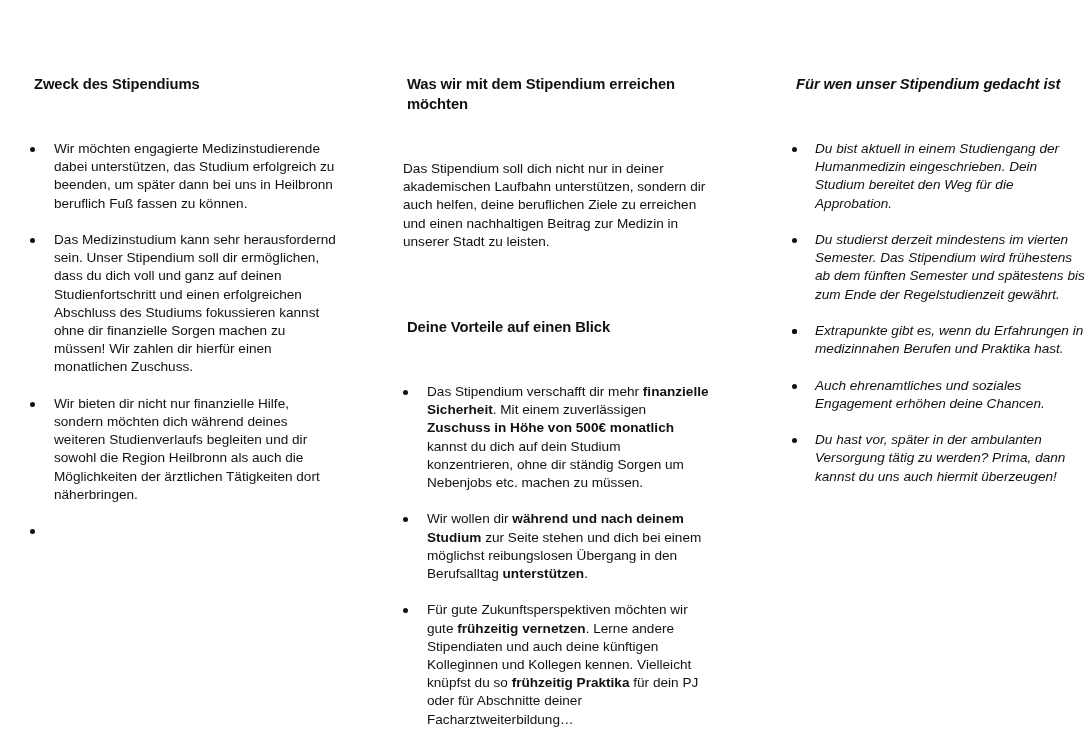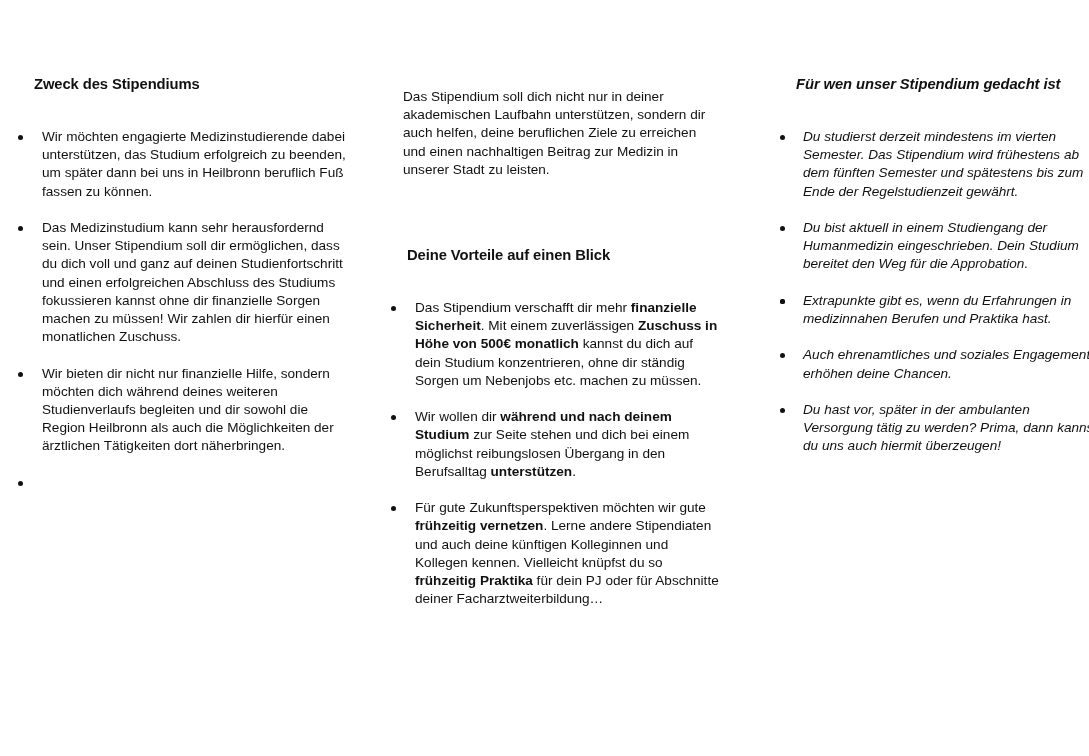--- a/index.html
+++ b/index.html
@@ -30,21 +30,21 @@
     font-weight: bold;
     margin: 16px;
     line-height: 20px;
     letter-spacing: -0.1px;
   }
   .col-2 h2 { width: 290px; }
   .heading-gap { height: 18px; }
 
   ul.bullets {
     list-style: none;
-    margin: 0;
+    margin: 12px;
     padding: 0;
   }
   ul.bullets li {
     position: relative;
     padding-left: 24px;
     margin: 0 0 18.2px 0;
   }
   .col-3 ul.bullets li { padding-left: 23px; }
   ul.bullets li .dot {
     position: absolute;
@@ -69,36 +69,37 @@
   <div class="heading-gap"></div>
   <ul class="bullets">
     <li><span class="dot"></span><span>Wir möchten engagierte Medizinstudierende dabei unterstützen, das Studium erfolgreich zu beenden, um später dann bei uns in Heilbronn beruflich Fuß fassen zu können.</span></li>
     <li><span class="dot"></span><span>Das Medizinstudium kann sehr herausfordernd sein. Unser Stipendium soll dir ermöglichen, dass du dich voll und ganz auf deinen Studienfortschritt und einen erfolgreichen Abschluss des Studiums fokussieren kannst ohne dir finanzielle Sorgen machen zu müssen! Wir zahlen dir hierfür einen monatlichen Zuschuss.</span></li>
     <li><span class="dot"></span><span>Wir bieten dir nicht nur finanzielle Hilfe, sondern möchten dich während deines weiteren Studienverlaufs begleiten und dir sowohl die Region Heilbronn als auch die Möglichkeiten der ärztlichen Tätigkeiten dort näherbringen.</span></li>
     <li><span class="dot"></span></li>
   </ul>
 </div>
 
 <div class="col col-2">
+  <h2>Was wir mit dem Stipendium erreichen möchten</h2>
   <div class="heading-gap"></div>
   <p class="para">Das Stipendium soll dich nicht nur in deiner akademischen Laufbahn unterstützen, sondern dir auch helfen, deine beruflichen Ziele zu erreichen und einen nachhaltigen Beitrag zur Medizin in unserer Stadt zu leisten.</p>
   <div class="section-gap"></div>
   <h2>Deine Vorteile auf einen Blick</h2>
   <div class="heading-gap"></div>
   <ul class="bullets">
     <li><span class="dot"></span><span class="rich"><span>Das Stipendium verschafft dir mehr </span><b>finanzielle Sicherheit</b><span>. Mit einem zuverlässigen </span><b>Zuschuss in Höhe von 500€ monatlich</b><span> kannst du dich auf dein Studium konzentrieren, ohne dir ständig Sorgen um Nebenjobs etc. machen zu müssen.</span></span></li>
     <li><span class="dot"></span><span class="rich"><span>Wir wollen dir </span><b>während und nach deinem Studium</b><span> zur Seite stehen und dich bei einem möglichst reibungslosen Übergang in den Berufsalltag </span><b>unterstützen</b><span>.</span></span></li>
     <li><span class="dot"></span><span class="rich"><span>Für gute Zukunftsperspektiven möchten wir gute </span><b>frühzeitig vernetzen</b><span>. Lerne andere Stipendiaten und auch deine künftigen Kolleginnen und Kollegen kennen. Vielleicht knüpfst du so </span><b>frühzeitig Praktika</b><span> für dein PJ oder für Abschnitte deiner Facharztweiterbildung…</span></span></li>
   </ul>
 </div>
 
 <div class="col col-3">
   <h2>Für wen unser Stipendium gedacht ist</h2>
   <div class="heading-gap"></div>
   <ul class="bullets">
+    <li><span class="dot"></span><span>Du bist aktuell in einem Studiengang der Humanmedizin eingeschrieben. Dein Studium bereitet den Weg für die Approbation.</span></li>
     <li><span class="dot"></span><span>Du studierst derzeit mindestens im vierten Semester. Das Stipendium wird frühestens ab dem fünften Semester und spätestens bis zum Ende der Regelstudienzeit gewährt.</span></li>
-    <li><span class="dot"></span><span>Du bist aktuell in einem Studiengang der Humanmedizin eingeschrieben. Dein Studium bereitet den Weg für die Approbation.</span></li>
     <li><span class="dot"></span></li>
     <li><span class="dot"></span><span>Extrapunkte gibt es, wenn du Erfahrungen in medizinnahen Berufen und Praktika hast.</span></li>
     <li><span class="dot"></span><span>Auch ehrenamtliches und soziales Engagement erhöhen deine Chancen.</span></li>
     <li><span class="dot"></span><span>Du hast vor, später in der ambulanten Versorgung tätig zu werden? Prima, dann kannst du uns auch hiermit überzeugen!</span></li>
   </ul>
 </div>
 
 </body></html>

